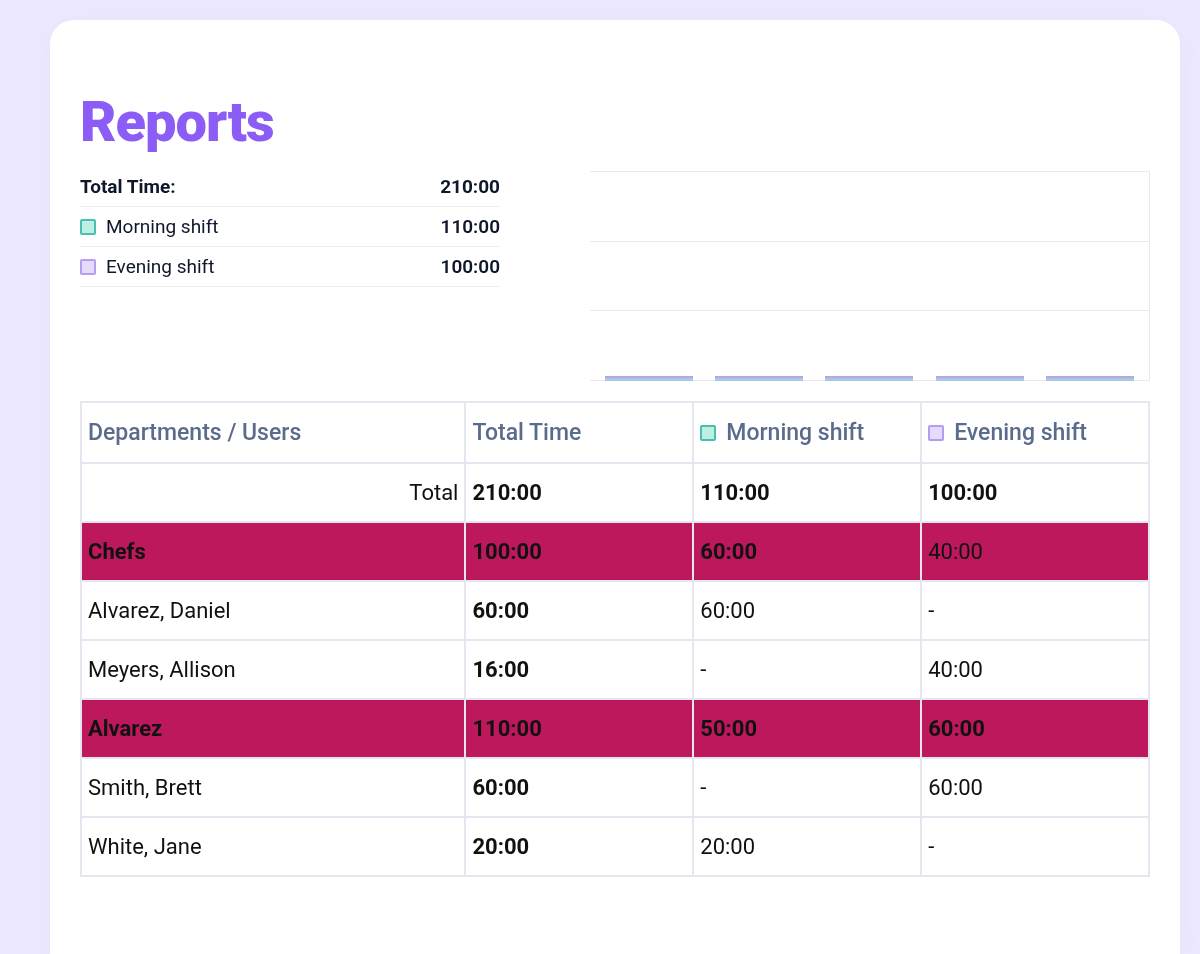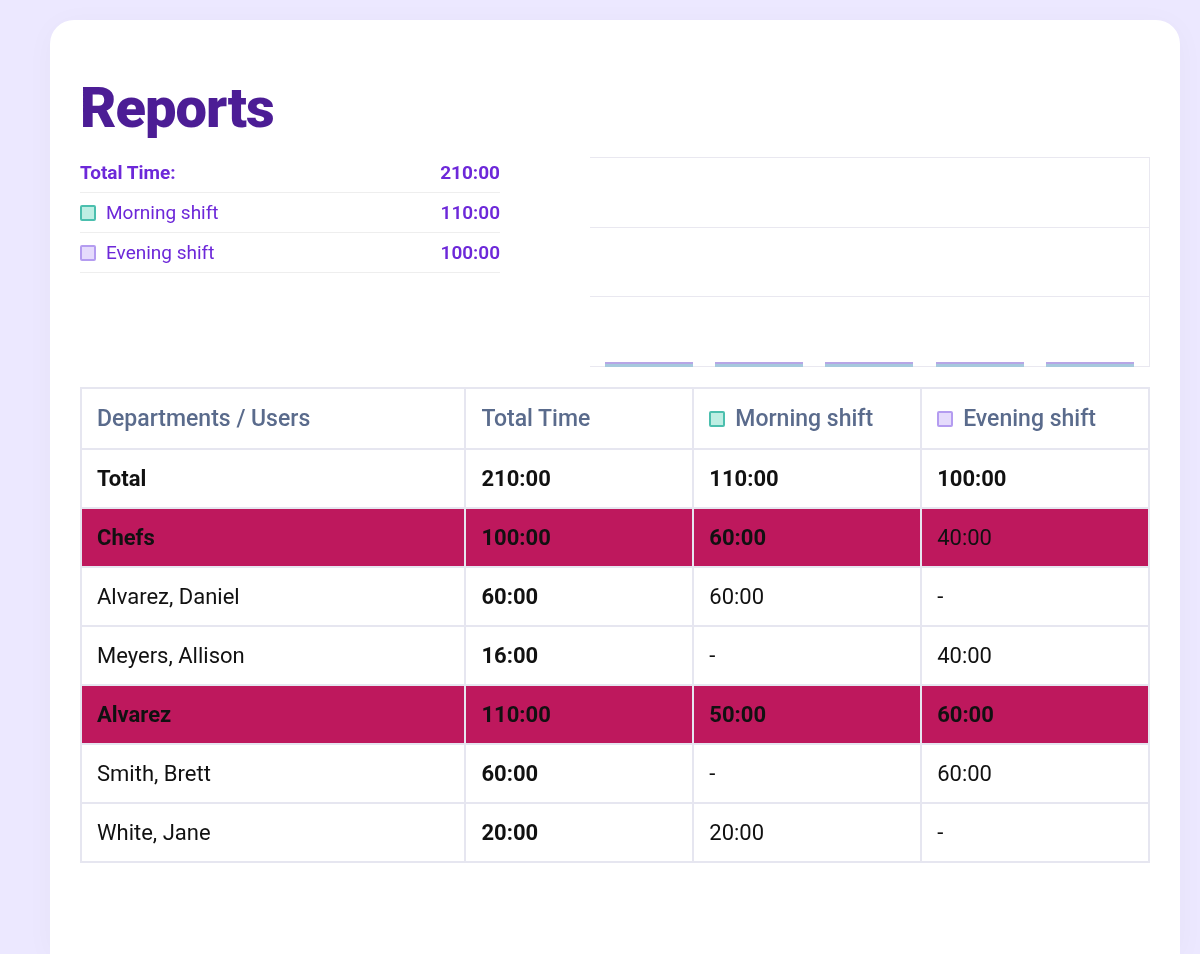--- a/index.html
+++ b/index.html
@@ -18,35 +18,36 @@
     .card {
       background: #fff;
       border-radius: 24px 24px 0 0;
       padding: 55px 30px 0 30px;
       height: 100%;
       box-shadow: 0 4px 30px rgba(0,0,0,0.03);
     }
     h1.title {
       font-size: 56px;
       font-weight: 900;
-      color: #4c1d95;
+      color: #8b5cf6;
       letter-spacing: -1px;
       margin-bottom: 16px;
+      margin-top: 14px;
     }
     .top-row {
       display: flex;
       gap: 90px;
       align-items: flex-start;
       margin-bottom: 20px;
     }
     
     .summary {
       width: 420px;
       font-size: 19px;
-      color: #6d28d9;
+      color: #0f172a;
     }
     .summary-row {
       display: flex;
       align-items: center;
       justify-content: space-between;
       padding: 8px 0;
       border-bottom: 1px solid #eee;
     }
     .summary-row.first { border-top: none; padding-top: 4px; }
     .summary-label { font-weight: 700; }
@@ -95,37 +96,37 @@
     
     table.report {
       width: 100%;
       border-collapse: collapse;
       font-size: 22px;
       color: #111;
       table-layout: fixed;
     }
     table.report th, table.report td {
       border: 2px solid #e6e6f0;
-      padding: 16px 15px;
+      padding: 16px 6px;
       text-align: left;
       vertical-align: middle;
       white-space: nowrap;
     }
     table.report thead th {
       color: #5a6b8c;
       font-weight: 500;
       font-size: 23px;
     }
     table.report thead th .th-wrap {
       display: flex;
       align-items: center;
       gap: 10px;
     }
     .col-name { width: 36%; }
-    .row-total td:first-child { text-align: left; font-weight: 700; }
+    .row-total td:first-child { text-align: right; font-weight: 400; }
     .row-total td { font-weight: 700; }
     .row-group td { background: #be185d; font-weight: 700; } 
     .row-user td:first-child { font-weight: 400; }
     .row-user td.total-cell { font-weight: 700; }
     td.light { font-weight:400 !important; }
   </style>
 </head>
 <body>
 
 <div class="card">

